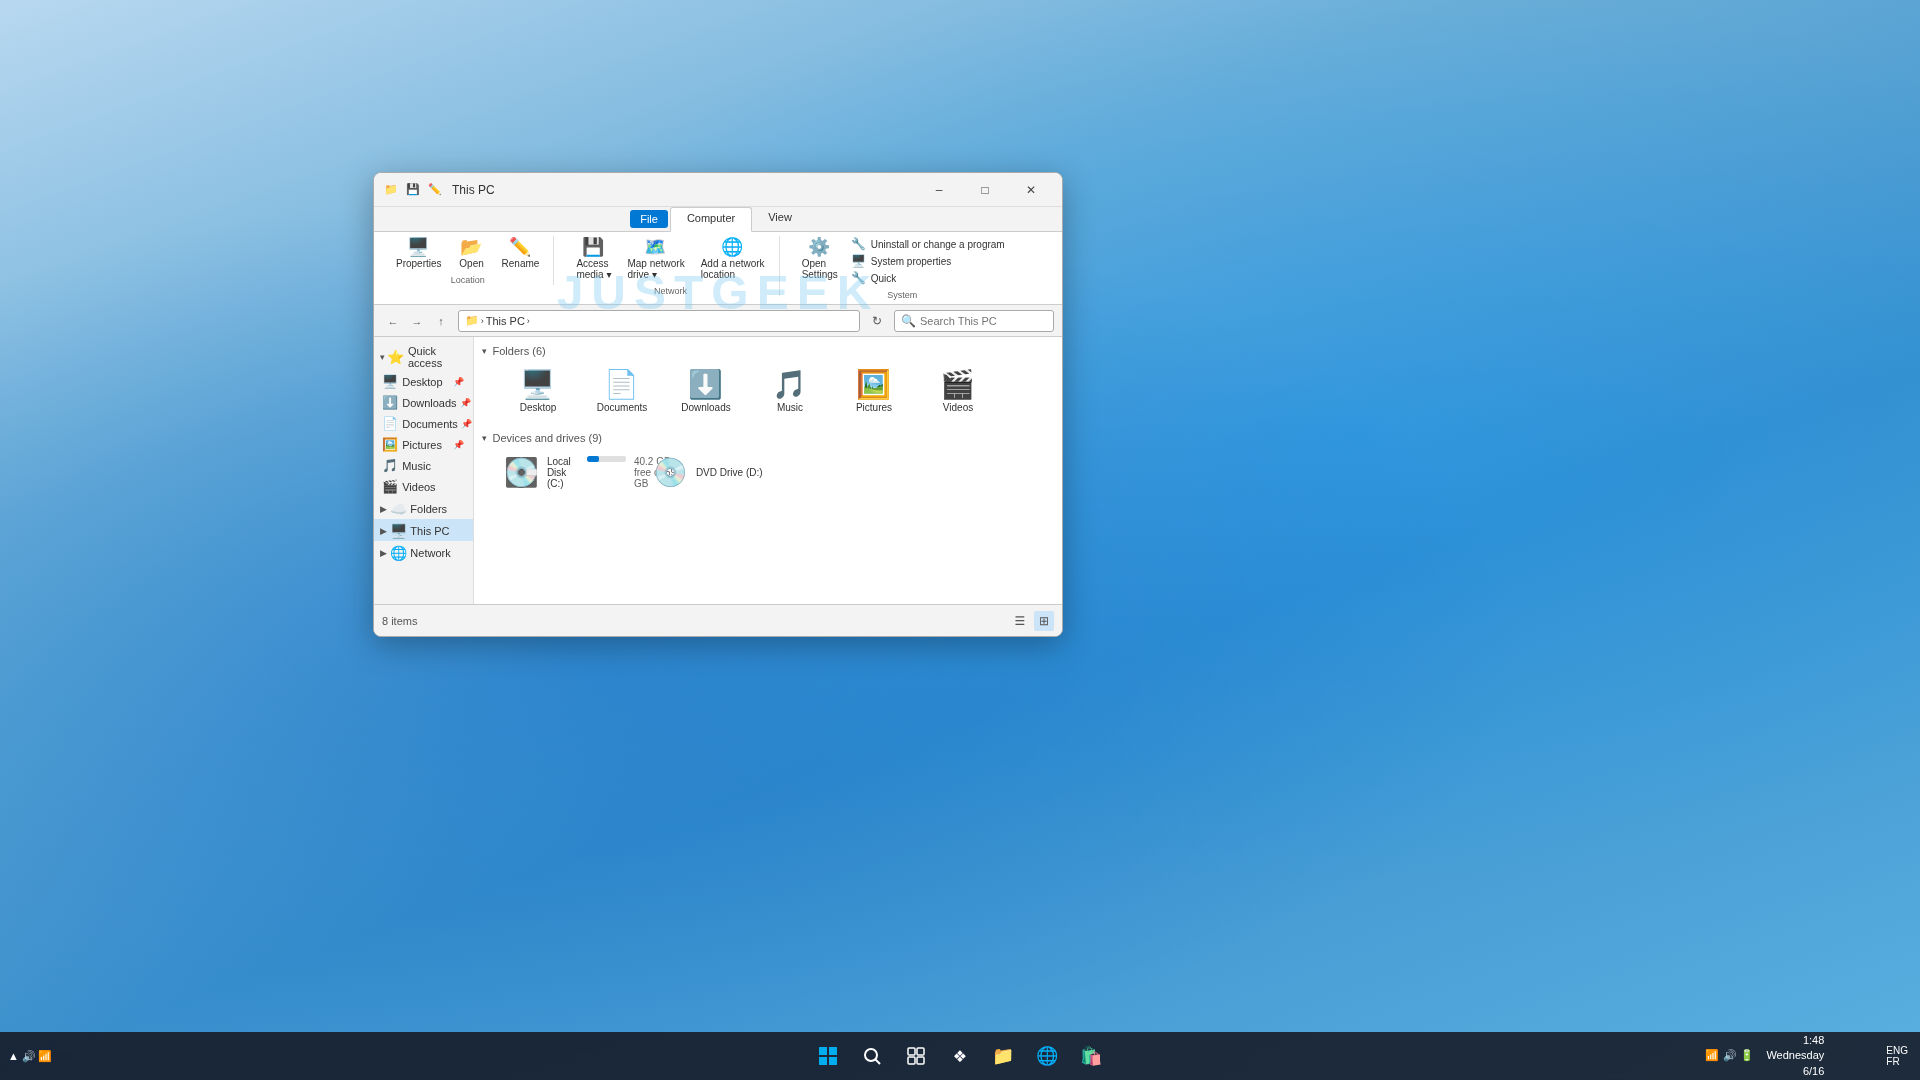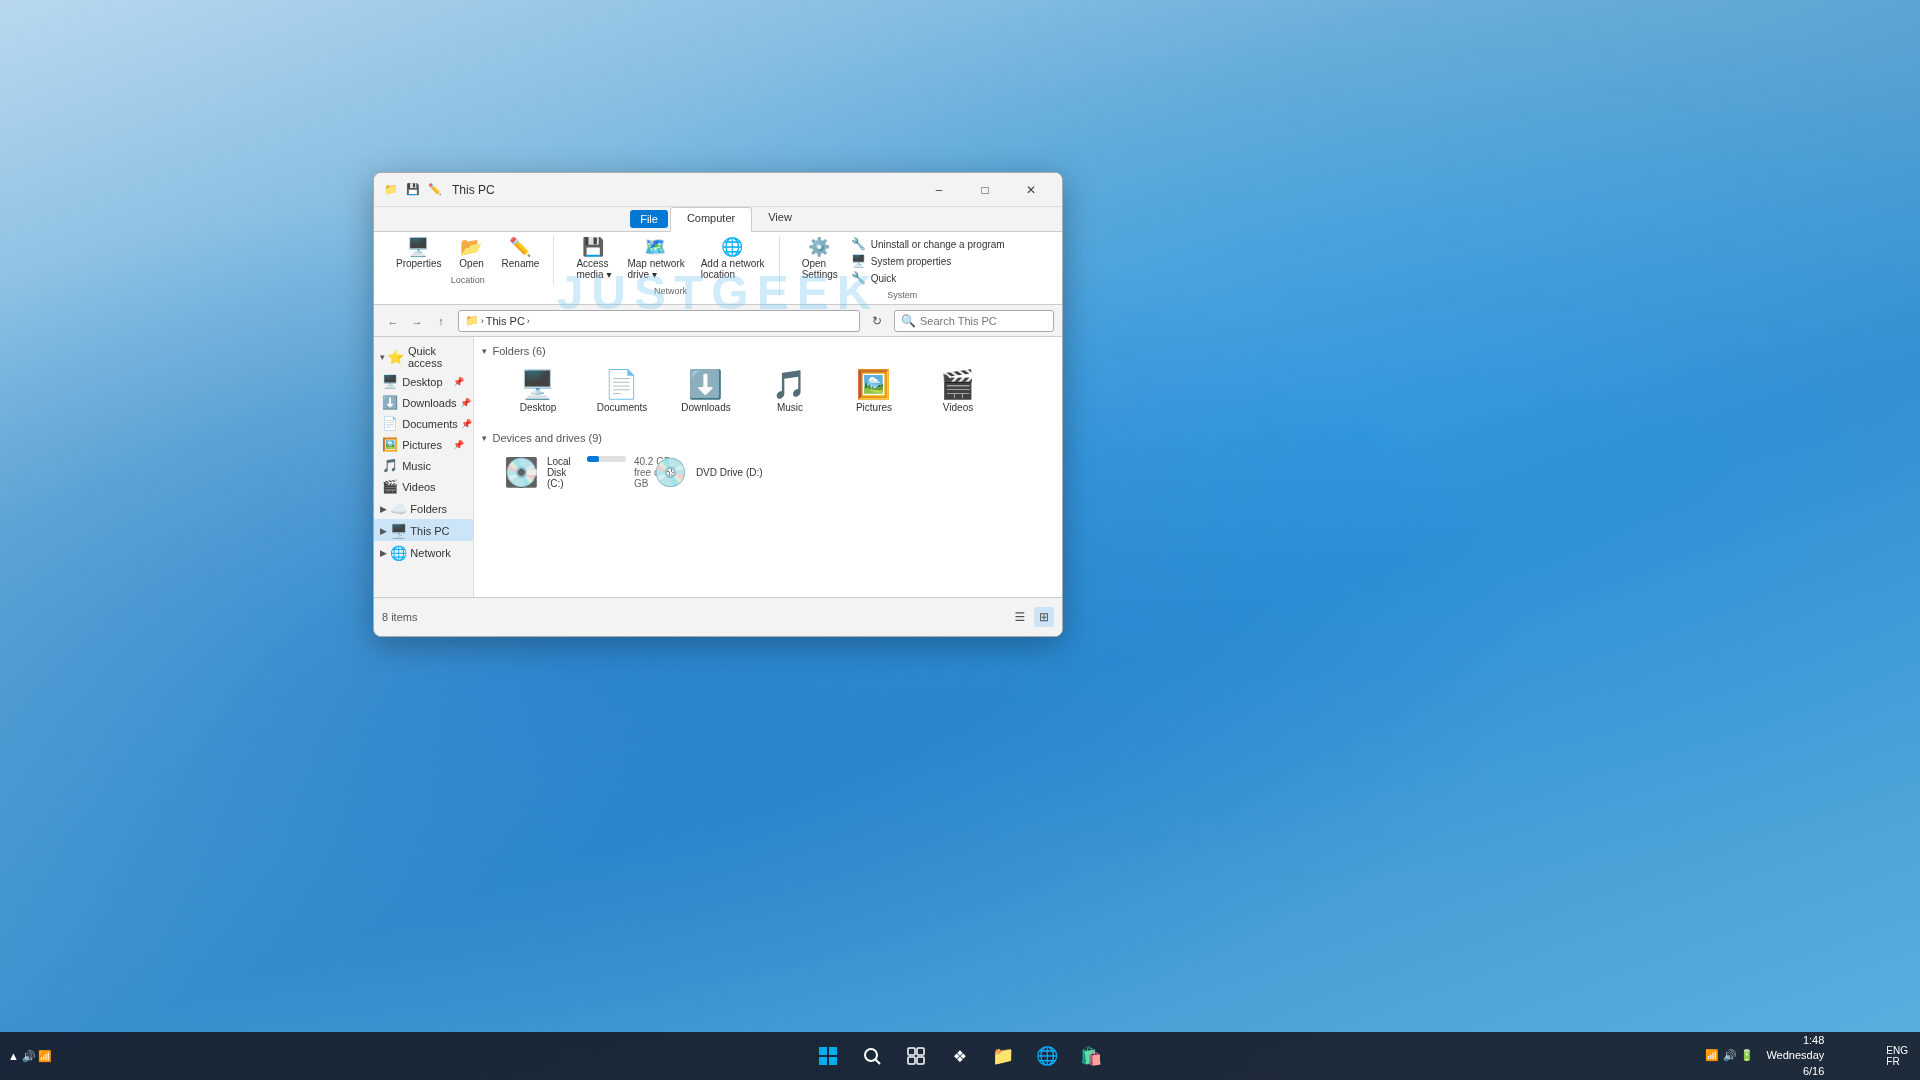--- a/index.html
+++ b/index.html
@@ -400,21 +400,21 @@
       width: 80px;
     }
     .progress-fill {
       height: 100%;
       background: #0078d4;
       border-radius: 2px;
     }
 
     
     .status-bar {
-      height: 39px;
+      height: 32px;
       background: #f3f3f3;
       border-top: 1px solid #ccc;
       display: flex;
       align-items: center;
       padding: 0 8px;
       font-size: 11px;
       color: #555;
       flex-shrink: 0;
     }
     .status-right {

